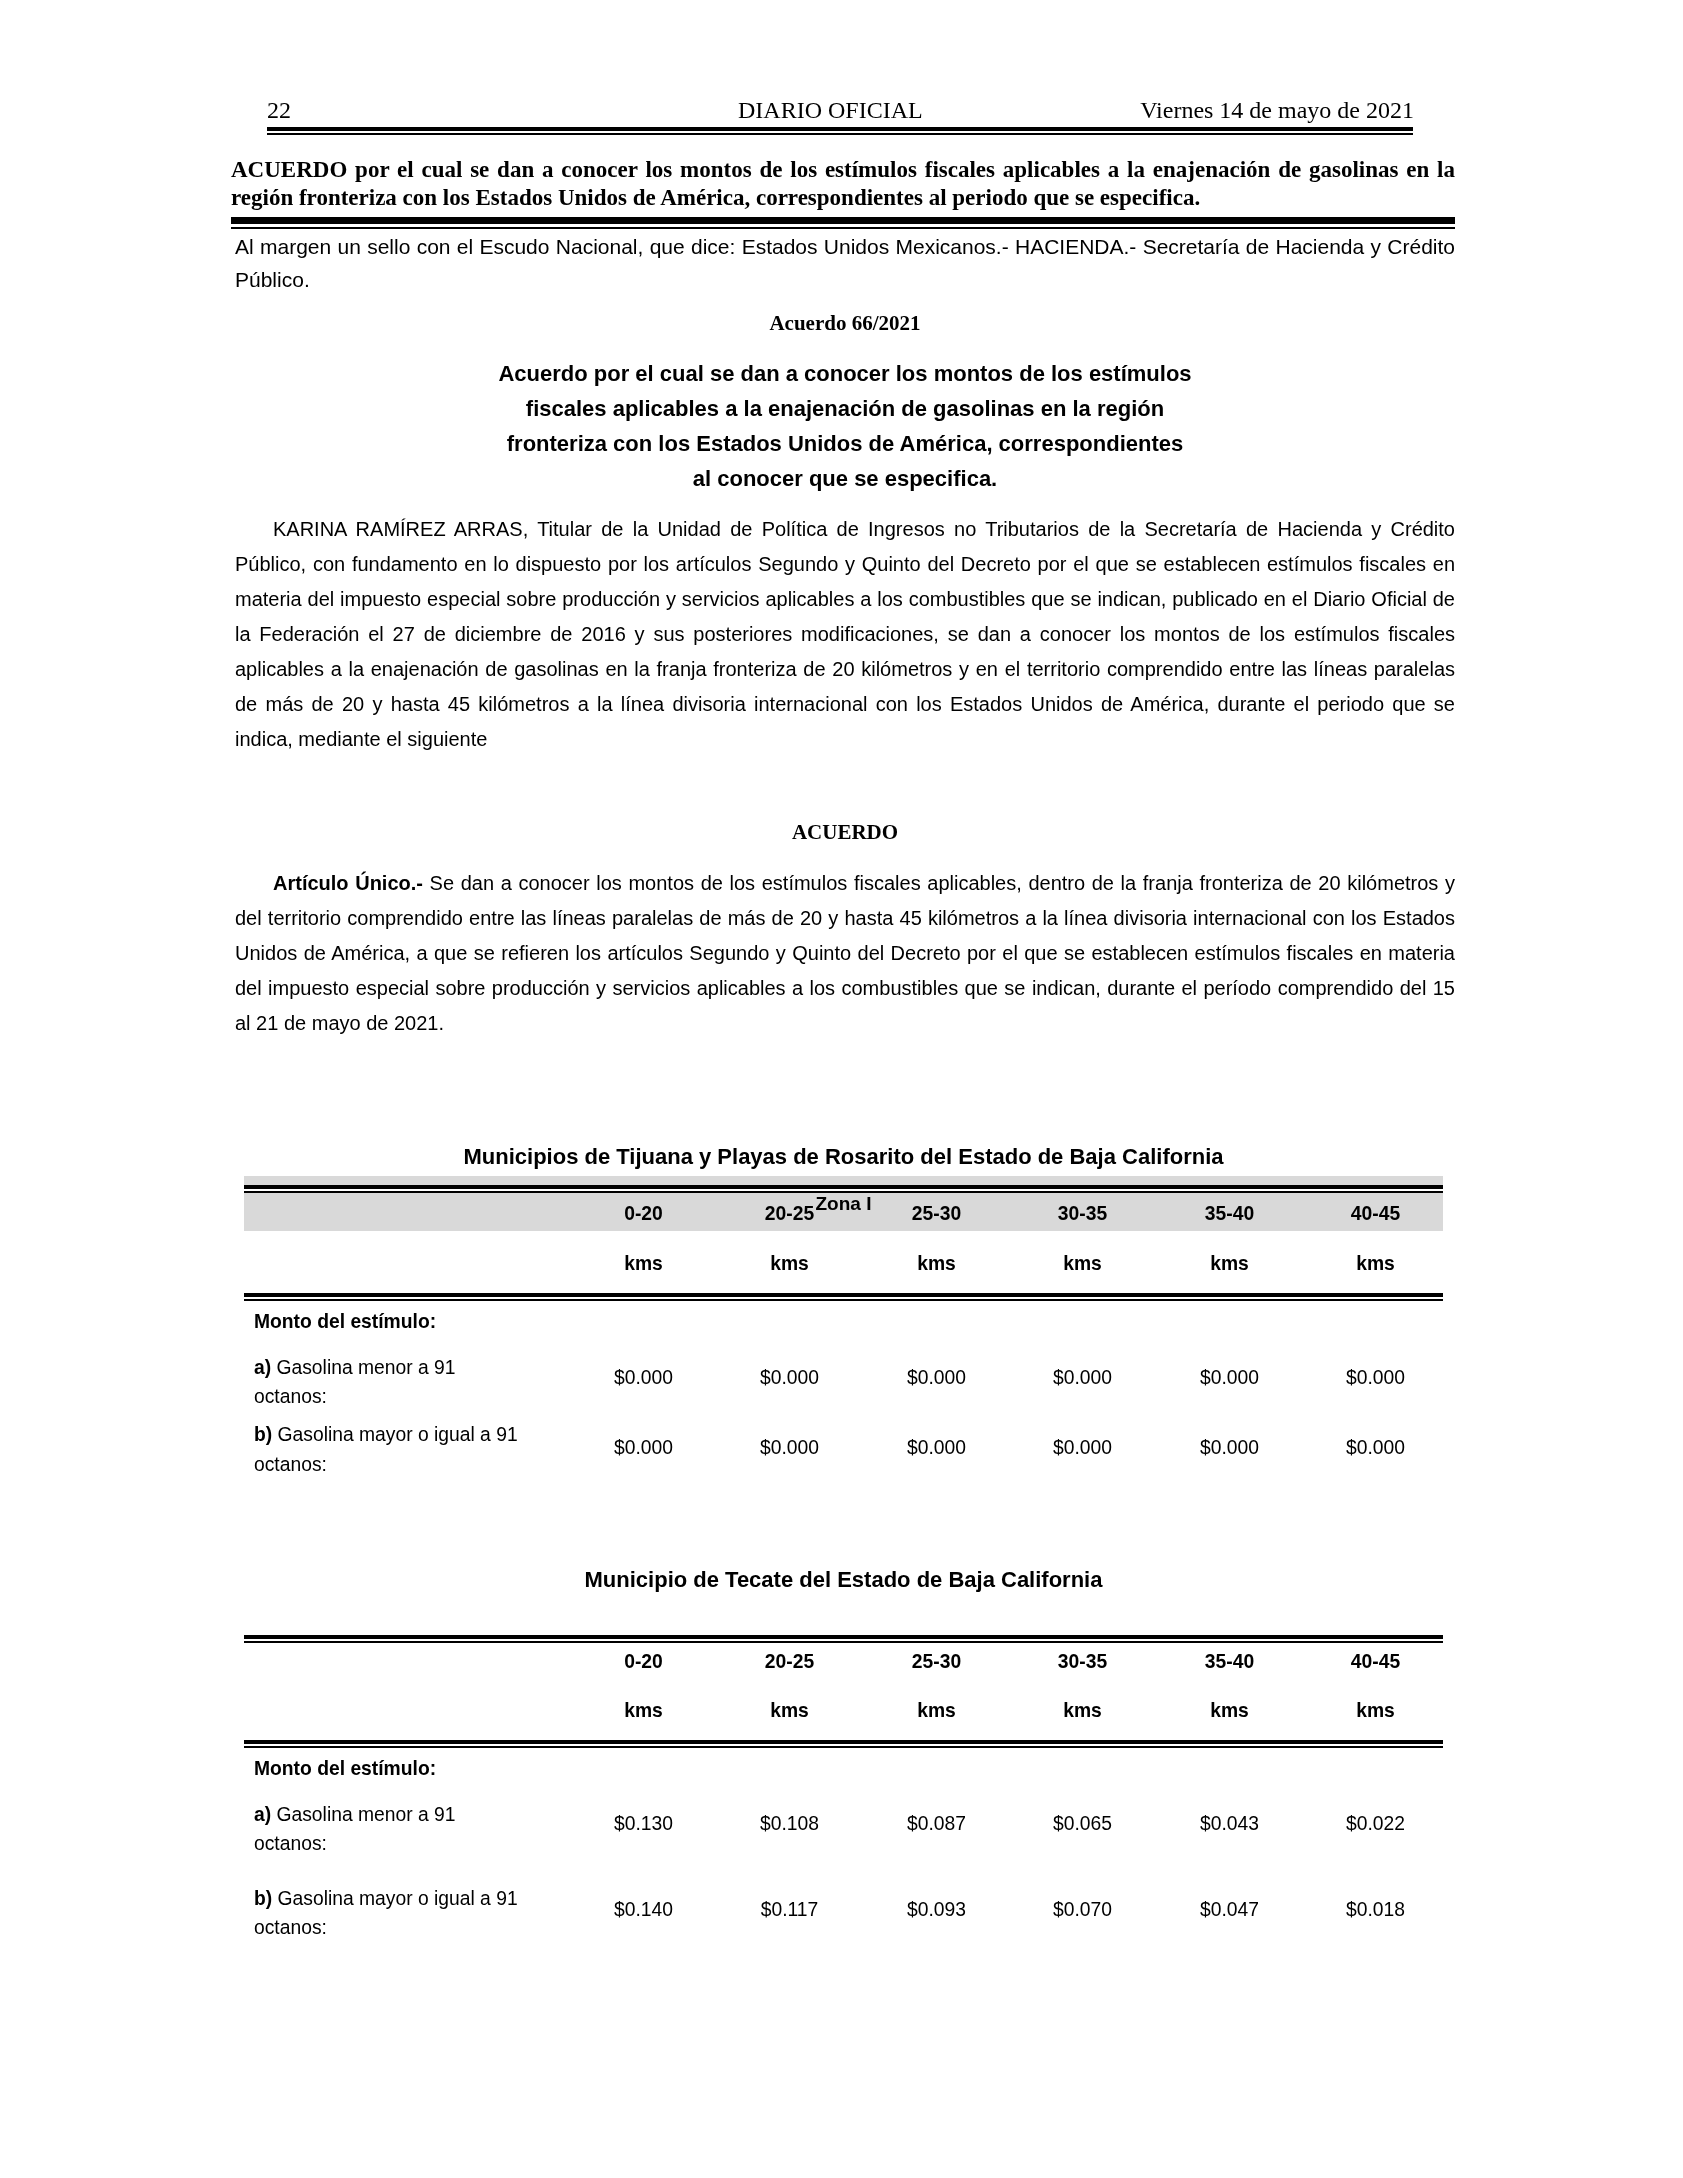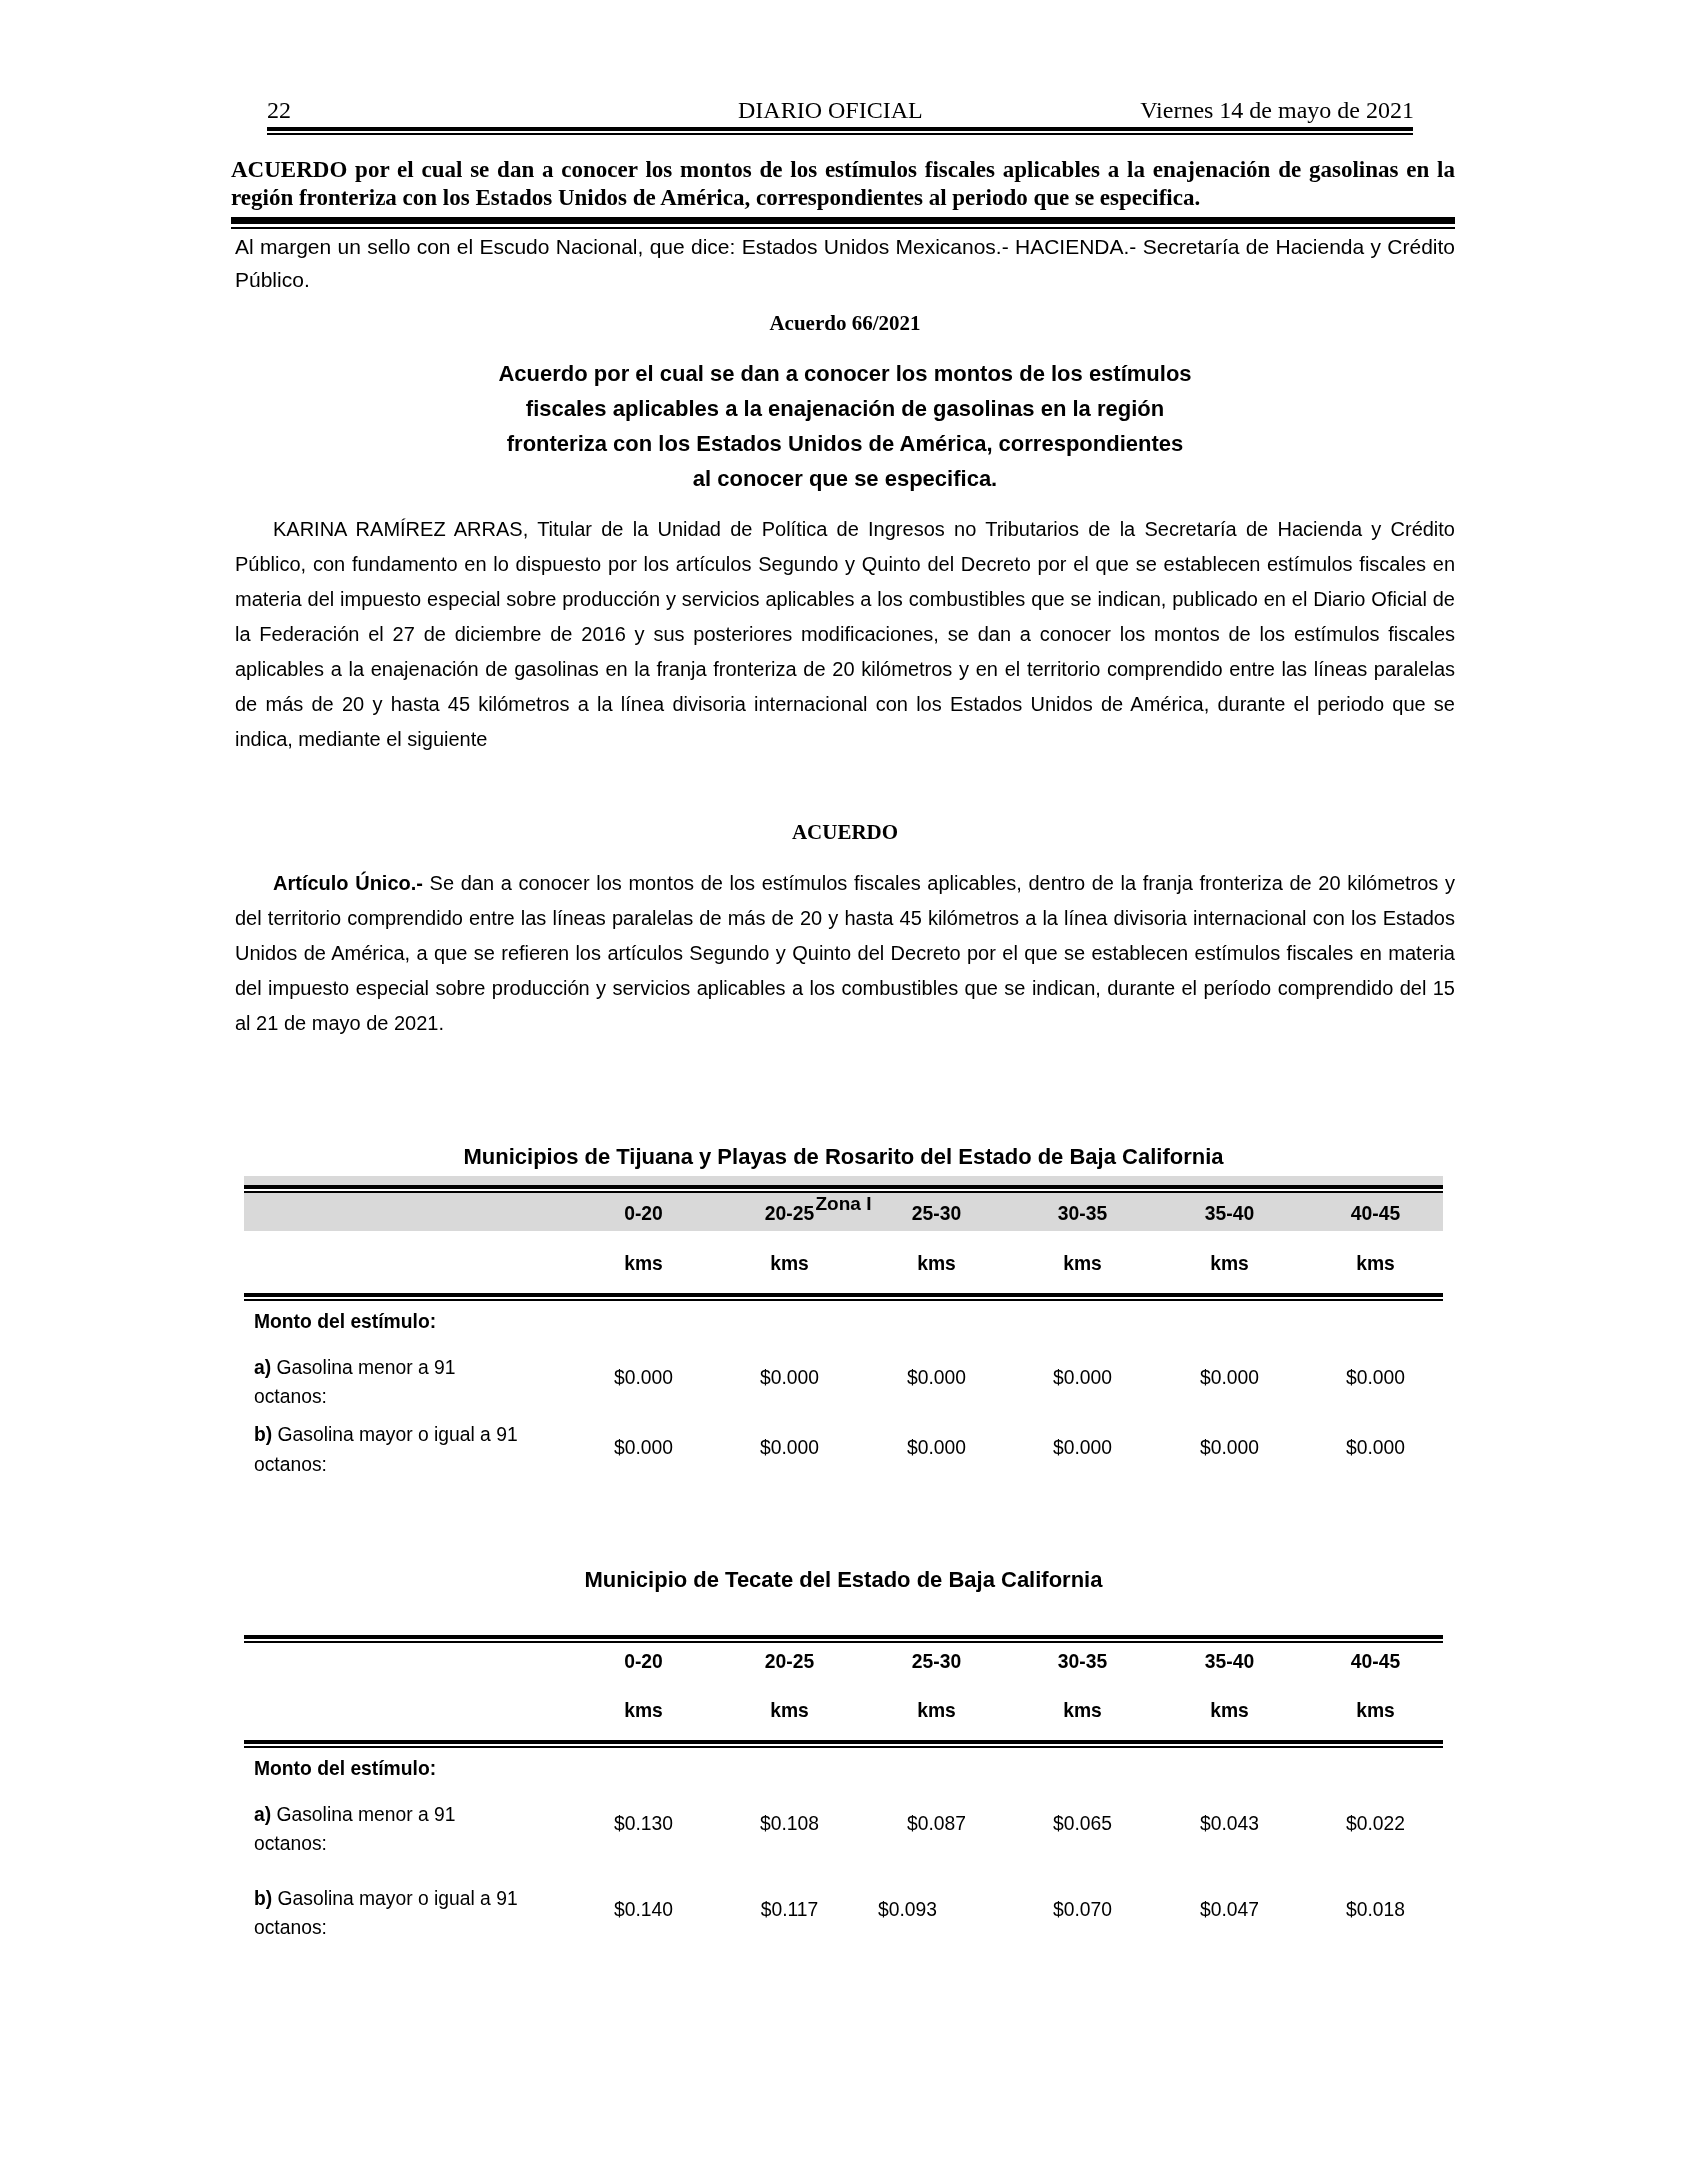--- a/index.html
+++ b/index.html
@@ -154,18 +154,18 @@
   <div class="col" style="left:486px; top:59px;">$0.108</div>
   <div class="col" style="left:633px; top:59px;">$0.087</div>
   <div class="col" style="left:779px; top:59px;">$0.065</div>
   <div class="col" style="left:926px; top:59px;">$0.043</div>
   <div class="col" style="left:1072px; top:59px;">$0.022</div>
 
   <div class="lbl" style="top:130px;"><b>b)</b><span> Gasolina mayor o igual a 91</span></div>
   <div class="lbl" style="top:159px;">octanos:</div>
   <div class="col" style="left:340px; top:145px;">$0.140</div>
   <div class="col" style="left:486px; top:145px;">$0.117</div>
-  <div class="col" style="left:604px; top:145px;">$0.093</div>
+  <div class="col" style="left:633px; top:145px;">$0.093</div>
   <div class="col" style="left:779px; top:145px;">$0.070</div>
   <div class="col" style="left:926px; top:145px;">$0.047</div>
   <div class="col" style="left:1072px; top:145px;">$0.018</div>
 </div>
 
 
 </body></html>

